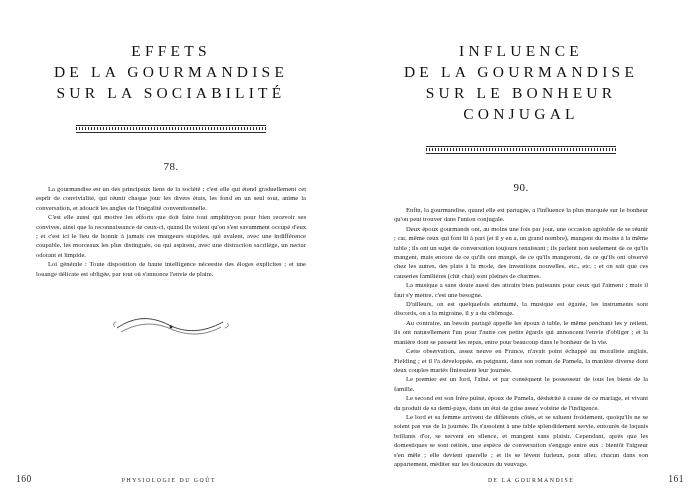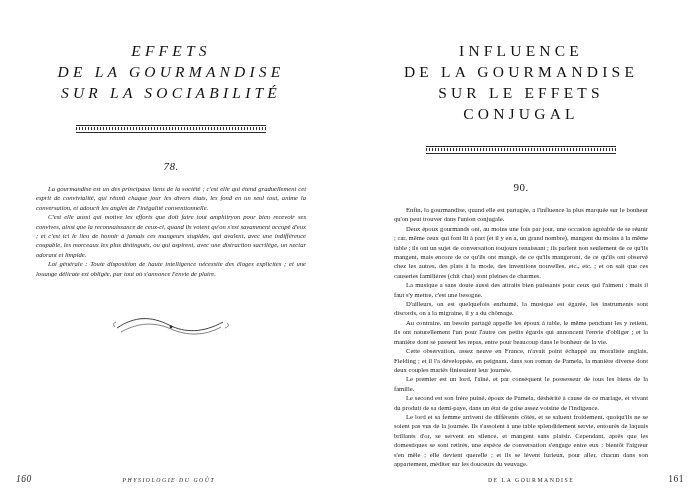--- a/index.html
+++ b/index.html
@@ -21,21 +21,20 @@
     display: flex;
   }
   .page {
     position: relative;
     width: 350px;
     height: 494px;
     box-sizing: border-box;
   }
   .page-left {
     padding: 34px 44px 0 36px;
-    font-style: italic;
   }
   .page-right {
     padding: 34px 52px 0 44px;
   }
   .title-block {
     text-align: center;
     margin-top: 6px;
   }
   .title-line {
     font-family: "Liberation Serif", serif;
@@ -168,21 +167,21 @@
       <div class="footer-left folio">160</div>
       <div class="running-head">PHYSIOLOGIE DU GOÛT</div>
       <div class="footer-right" style="width:28px"></div>
     </div>
   </div>
 
   <div class="page page-right">
     <div class="title-block">
       <div class="title-line">INFLUENCE</div>
       <div class="title-line">DE LA GOURMANDISE</div>
-      <div class="title-line">SUR LE EFFETS</div>
+      <div class="title-line">SUR LE BONHEUR</div>
       <div class="title-line">CONJUGAL</div>
     </div>
 
     <div class="rule">
       <div class="r r1"></div>
       <div class="rule-mid"></div>
       <div class="r r3"></div>
     </div>
 
     <div class="section-number">90.</div>

